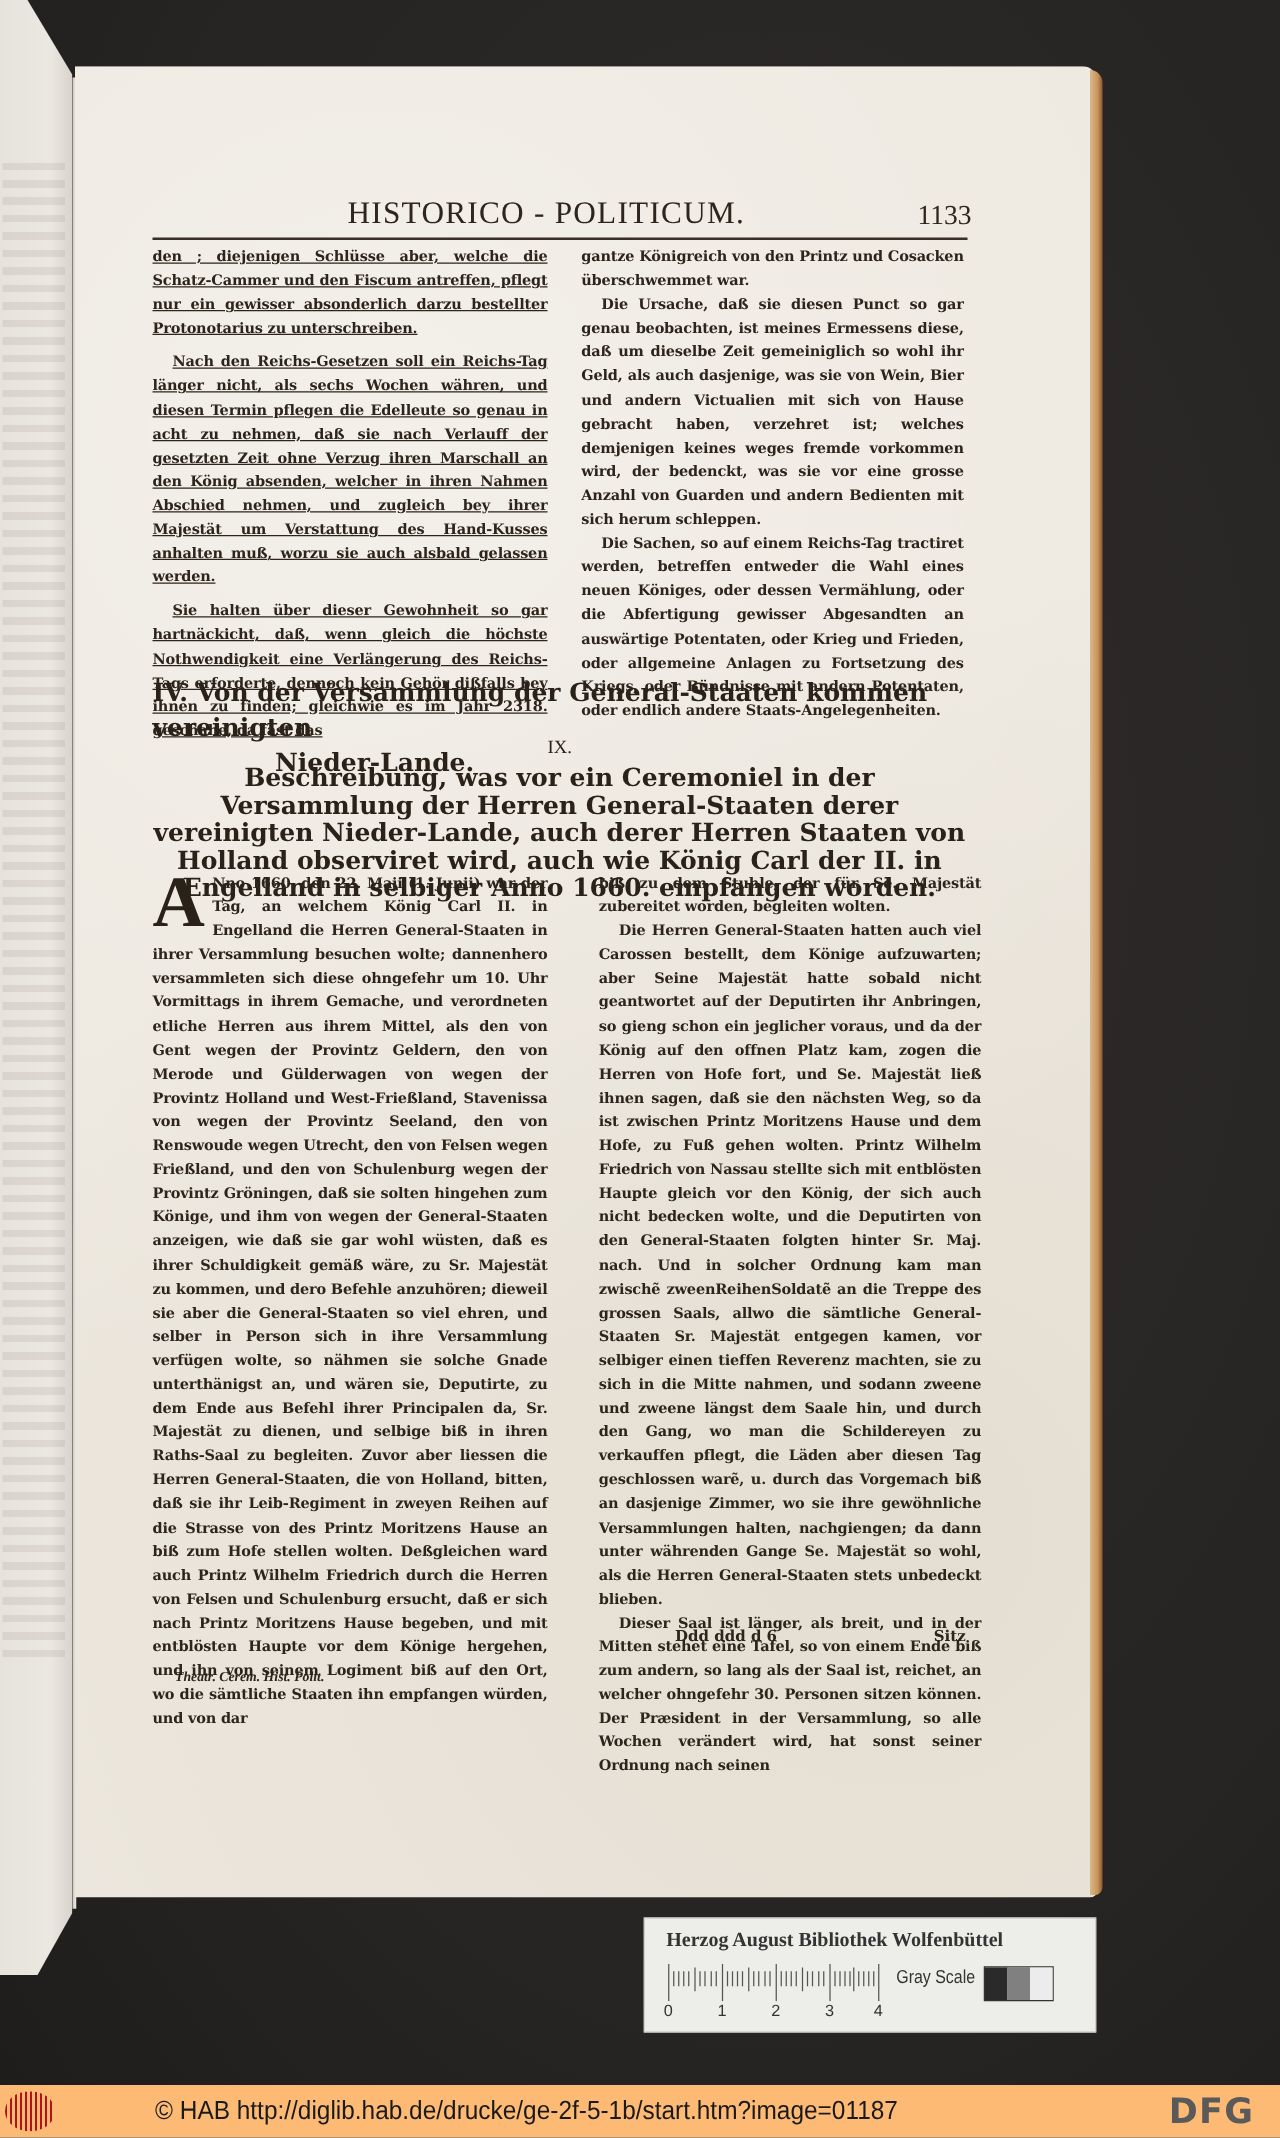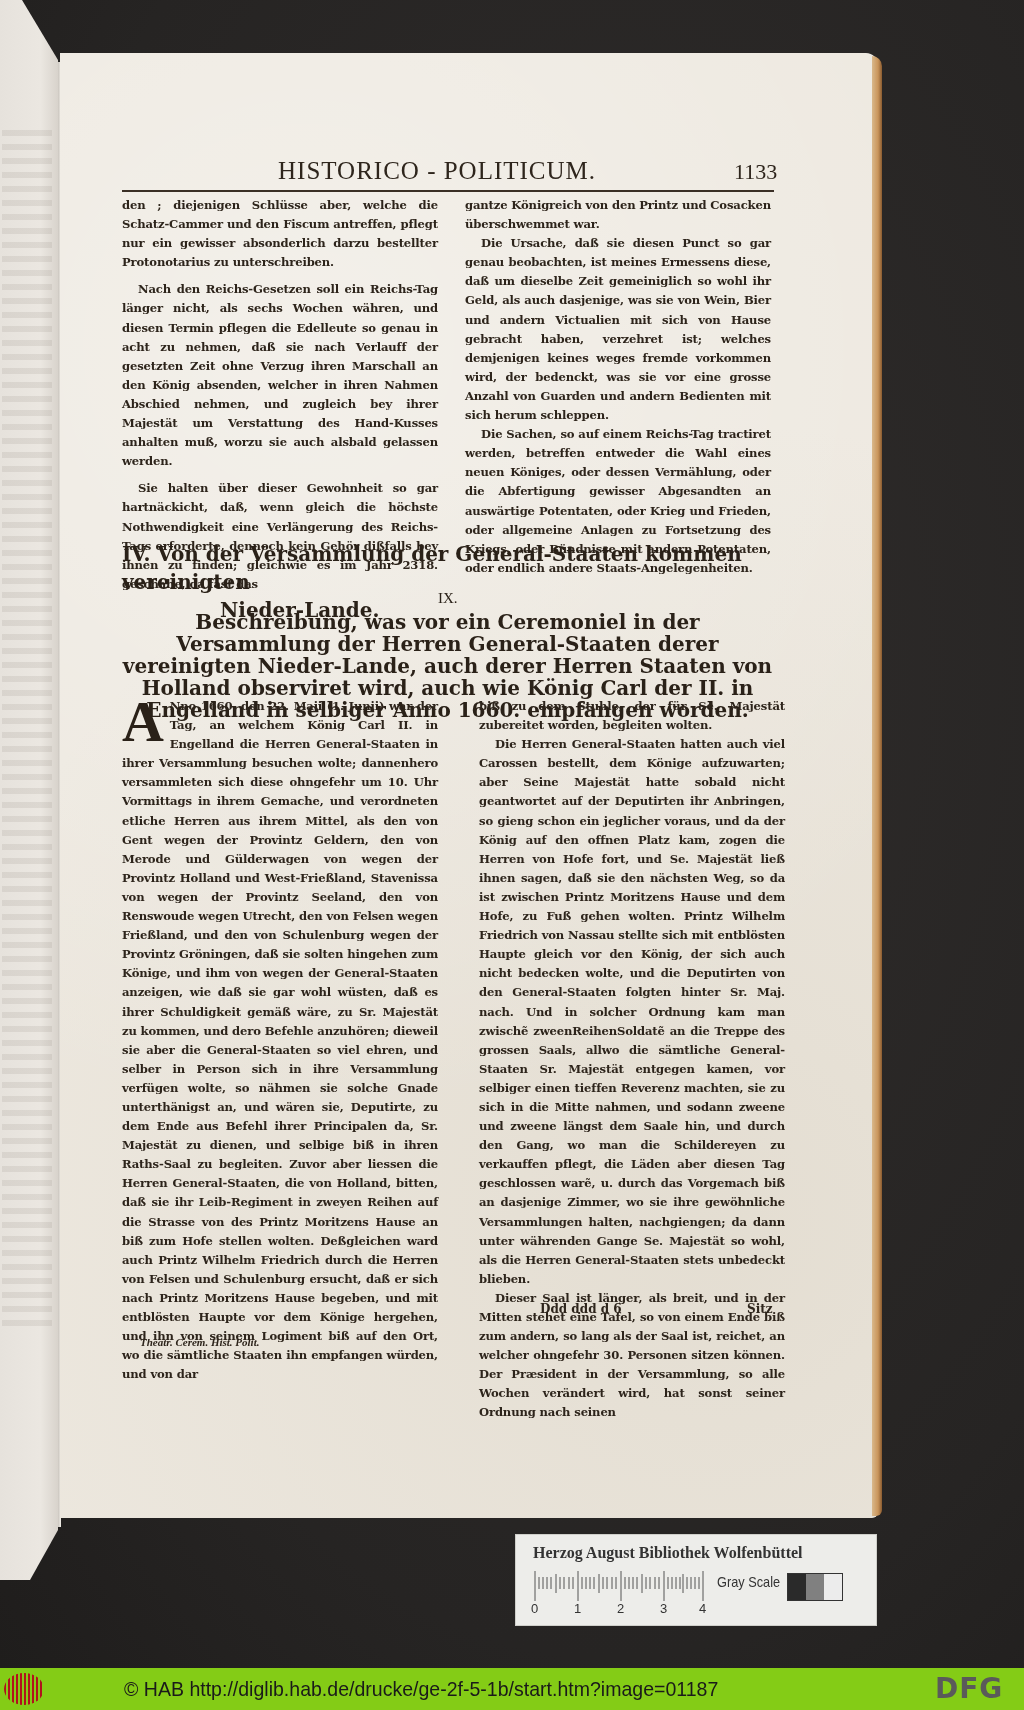--- a/index.html
+++ b/index.html
@@ -53,21 +53,21 @@
     position:absolute; left:122px; top:190px; width:652px; height:2px; background:#3a2f25;
   }
   .col {
     position:absolute; font-size:11.6px; line-height:19.1px; color:#2d241b;
     font-family:"DejaVu Serif", serif; text-align:justify; font-weight:bold;
     letter-spacing:-0.15px;
   }
   .col p { margin:0; }
   .col .indent { text-indent:16px; }
   .col .gap { height:8px; }
-  .col-l-top { left:122px; top:196px; width:316px; }
+  .col-l-top { left:122px; top:196px; width:316px;text-decoration:underline; }
   .col-r-top { left:465px; top:196px; width:306px; }
   .section-title {
     position:absolute; left:122px; top:540px; width:660px; font-size:20px; line-height:28px;
     font-family:"DejaVu Serif", serif; font-weight:bold; color:#2a2118;
   }
   .section-title .cont { display:block; padding-left:98px; }
   .chapter-num {
     position:absolute; left:438px; top:590px; font-size:15px;
     font-family:"Liberation Serif", serif; color:#2a2118;
   }
@@ -114,21 +114,21 @@
     position:absolute; left:201px; top:38px; font-size:15px;
     font-family:"Liberation Sans", sans-serif; color:#333; transform:scaleX(0.85); transform-origin:left;
   }
   .gray-scale {
     position:absolute; left:271px; top:38px; width:54px; height:26px; border:1px solid #333; display:flex;
   }
   .gray-scale div { flex:1; }
   
   .footer {
     position:absolute; left:0; top:1668px; width:1024px; height:42px;
-    background:#84cc16;
+    background:#fdba74;
   }
   .hab-logo {
     position:absolute; left:4px; top:5px; width:40px; height:32px;
     background:repeating-linear-gradient(90deg,#b1121c 0 2px, transparent 2px 4px);
     clip-path:ellipse(50% 50% at 50% 50%);
   }
   .footer-text {
     position:absolute; left:124px; top:9px; font-size:21px;
     font-family:"Liberation Sans", sans-serif; color:#1a1a1a; transform:scaleX(0.93); transform-origin:left;
   }

